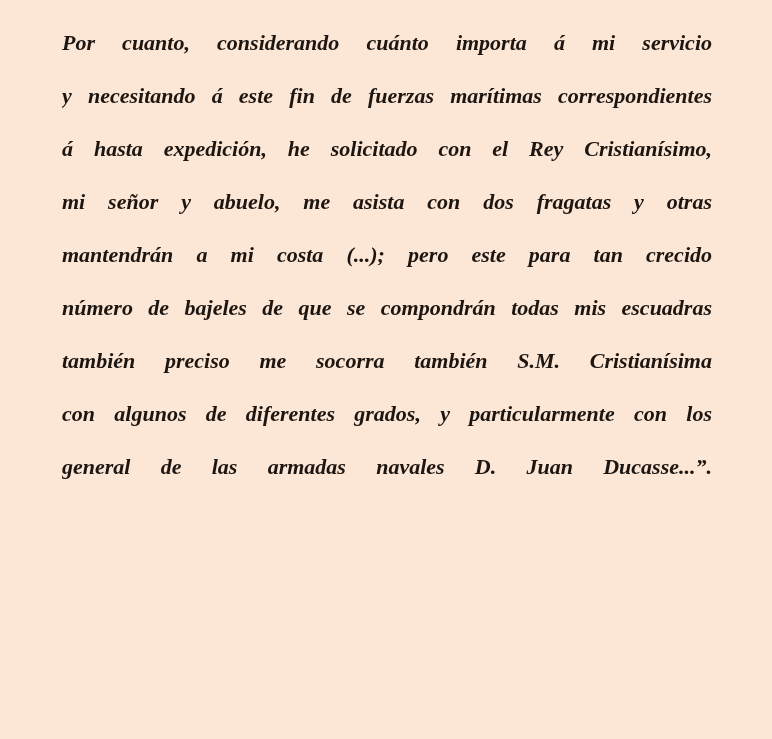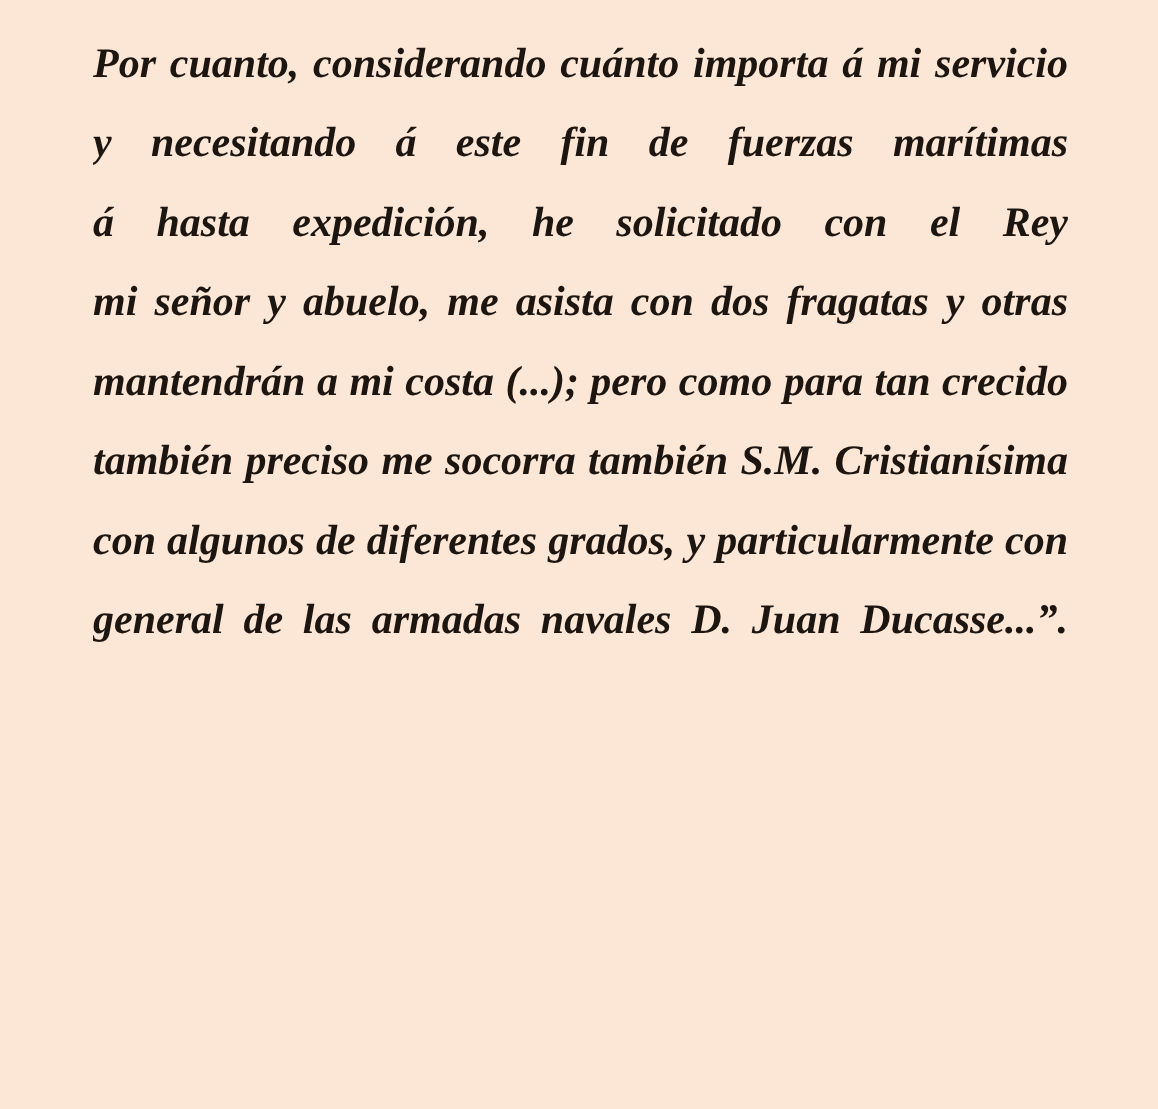--- a/index.html
+++ b/index.html
@@ -18,38 +18,39 @@
     height: 739px;
     padding: 16px 60px 0 62px;
   }
   .quote-text {
     width: 100%;
   }
   .quote-line {
     font-family: "Liberation Serif", serif;
     font-style: italic;
     font-weight: 600;
-    font-size: 28px;
+    font-size: 22px;
     color: #1c1510;
     height: 53px;
     line-height: 53px;
     white-space: normal;
     text-align: justify;
     text-align-last: justify;
     -moz-text-align-last: justify;
     overflow: hidden;
   }
 </style>
 </head>
 <body>
 
 <div class="quote-page">
   <div class="quote-text">
     <div class="quote-line">Por cuanto, considerando cuánto importa á mi servicio</div>
     <div class="quote-line">y necesitando á este fin de fuerzas marítimas correspondientes</div>
     <div class="quote-line">á hasta expedición, he solicitado con el Rey Cristianísimo,</div>
     <div class="quote-line">mi señor y abuelo, me asista con dos fragatas y otras</div>
-    <div class="quote-line">mantendrán a mi costa (...); pero como para tan crecido</div>
+    <div class="quote-line">mantendrán a mi costa (...); pero este para tan crecido</div>
+    <div class="quote-line">número de bajeles de que se compondrán todas mis escuadras</div>
     <div class="quote-line">también preciso me socorra también S.M. Cristianísima</div>
     <div class="quote-line">con algunos de diferentes grados, y particularmente con los</div>
     <div class="quote-line">general de las armadas navales D. Juan Ducasse...”.</div>
   </div>
 </div>
 
 </body></html>

